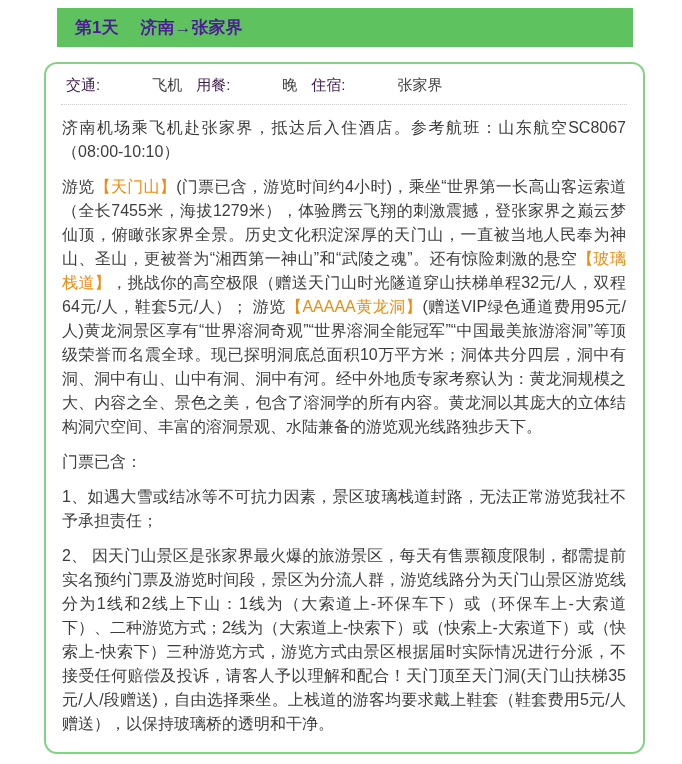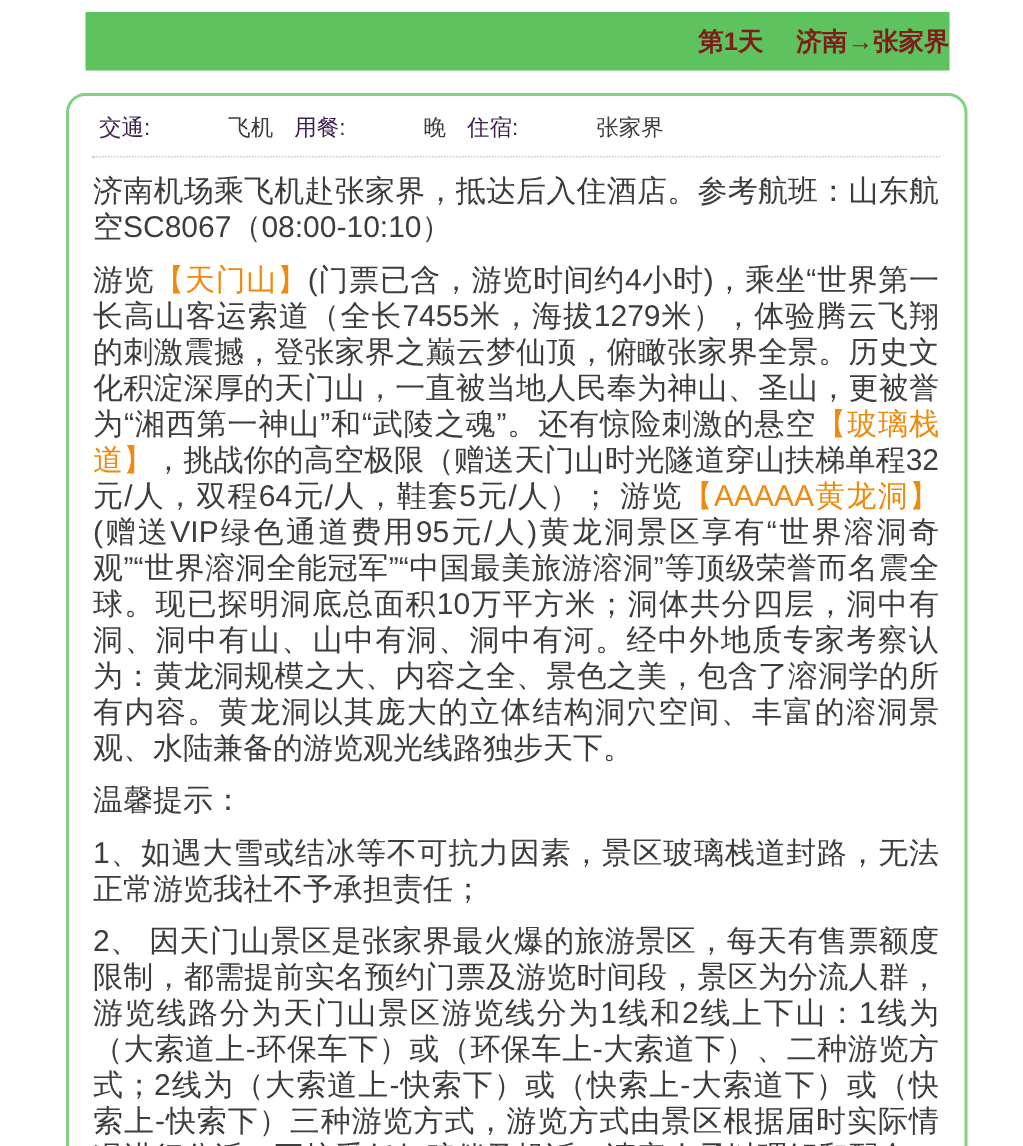--- a/index.html
+++ b/index.html
@@ -12,26 +12,25 @@
     position: relative;
     width: 682px;
     min-height: 764px;
     background: #ffffff;
   }
   .day-bar {
     margin: 8px 49px 0 57px;
     height: 39px;
     line-height: 39px;
     background: var(--bar-green, #5ec25e);
-    color: #7f1d1d;
+    color: #4c1d95;
     font-size: 17px;
     font-weight: bold;
     padding-left: 18px;
     box-sizing: border-box;
-    text-align: right;
   }
   .day-bar .day-label { margin-right: 22px; }
   .content-box {
     box-sizing: border-box;
     margin: 15px 37px 14px 44px;
     width: 601px;
     border: 2px solid var(--border-green, #82d282);
     border-radius: 13px;
     padding: 7px 16px 14px 15px;
     background: #ffffff;
@@ -48,21 +47,21 @@
     margin-right: 4px;
   }
   .info-value { color: #3d3d3d; margin-left: 48px; }
   .dotted-divider {
     border-bottom: 1px dotted #c9c9c9;
     height: 1px;
     margin: 2px 0 0 0;
   }
   .paragraphs { padding: 0 1px 0 1px; }
   .para {
-    font-size: 20px;
+    font-size: 16px;
     line-height: 24px;
     color: #3d3d3d;
     margin: 11px 0 11px 0;
     text-align: justify;
   }
   .para:last-child { margin-bottom: 2px; }
   .hl { color: var(--highlight-orange, #ee8b0e); }
 </style>
 </head>
 <body>
@@ -72,19 +71,19 @@
   <div class="day-bar">
     <span class="day-label">第1天</span><span>济南→张家界</span>
   </div>
 
   <div class="content-box">
     <div class="info-bar"><span class="info-group"><span class="info-label">交通:</span><span class="info-value">飞机</span></span><span class="info-group"><span class="info-label">用餐:</span><span class="info-value">晚</span></span><span class="info-group"><span class="info-label">住宿:</span><span class="info-value">张家界</span></span></div>
     <div class="dotted-divider"></div>
     <div class="paragraphs">
         <p class="para"><span>济南机场乘飞机赴张家界，抵达后入住酒店。参考航班：山东航空SC8067（08:00-10:10）</span></p>
         <p class="para"><span>游览</span><span class="hl">【天门山】</span><span>(门票已含，游览时间约4小时)，乘坐“世界第一长高山客运索道（全长7455米，海拔1279米），体验腾云飞翔的刺激震撼，登张家界之巅云梦仙顶，俯瞰张家界全景。历史文化积淀深厚的天门山，一直被当地人民奉为神山、圣山，更被誉为“湘西第一神山”和“武陵之魂”。还有惊险刺激的悬空</span><span class="hl">【玻璃栈道】</span><span>，挑战你的高空极限（赠送天门山时光隧道穿山扶梯单程32元/人，双程64元/人，鞋套5元/人）； 游览</span><span class="hl">【AAAAA黄龙洞】</span><span>(赠送VIP绿色通道费用95元/人)黄龙洞景区享有“世界溶洞奇观”“世界溶洞全能冠军”“中国最美旅游溶洞”等顶级荣誉而名震全球。现已探明洞底总面积10万平方米；洞体共分四层，洞中有洞、洞中有山、山中有洞、洞中有河。经中外地质专家考察认为：黄龙洞规模之大、内容之全、景色之美，包含了溶洞学的所有内容。黄龙洞以其庞大的立体结构洞穴空间、丰富的溶洞景观、水陆兼备的游览观光线路独步天下。</span></p>
-        <p class="para"><span>温馨提示：</span></p>
+        <p class="para"><span>门票已含：</span></p>
         <p class="para"><span>1、如遇大雪或结冰等不可抗力因素，景区玻璃栈道封路，无法正常游览我社不予承担责任；</span></p>
         <p class="para"><span>2、 因天门山景区是张家界最火爆的旅游景区，每天有售票额度限制，都需提前实名预约门票及游览时间段，景区为分流人群，游览线路分为天门山景区游览线分为1线和2线上下山：1线为（大索道上-环保车下）或（环保车上-大索道下）、二种游览方式；2线为（大索道上-快索下）或（快索上-大索道下）或（快索上-快索下）三种游览方式，游览方式由景区根据届时实际情况进行分派，不接受任何赔偿及投诉，请客人予以理解和配合！天门顶至天门洞(天门山扶梯35元/人/段赠送)，自由选择乘坐。上栈道的游客均要求戴上鞋套（鞋套费用5元/人赠送），以保持玻璃桥的透明和干净。</span></p>
       </div>
   </div>
 
 </div>
 
 </body></html>

